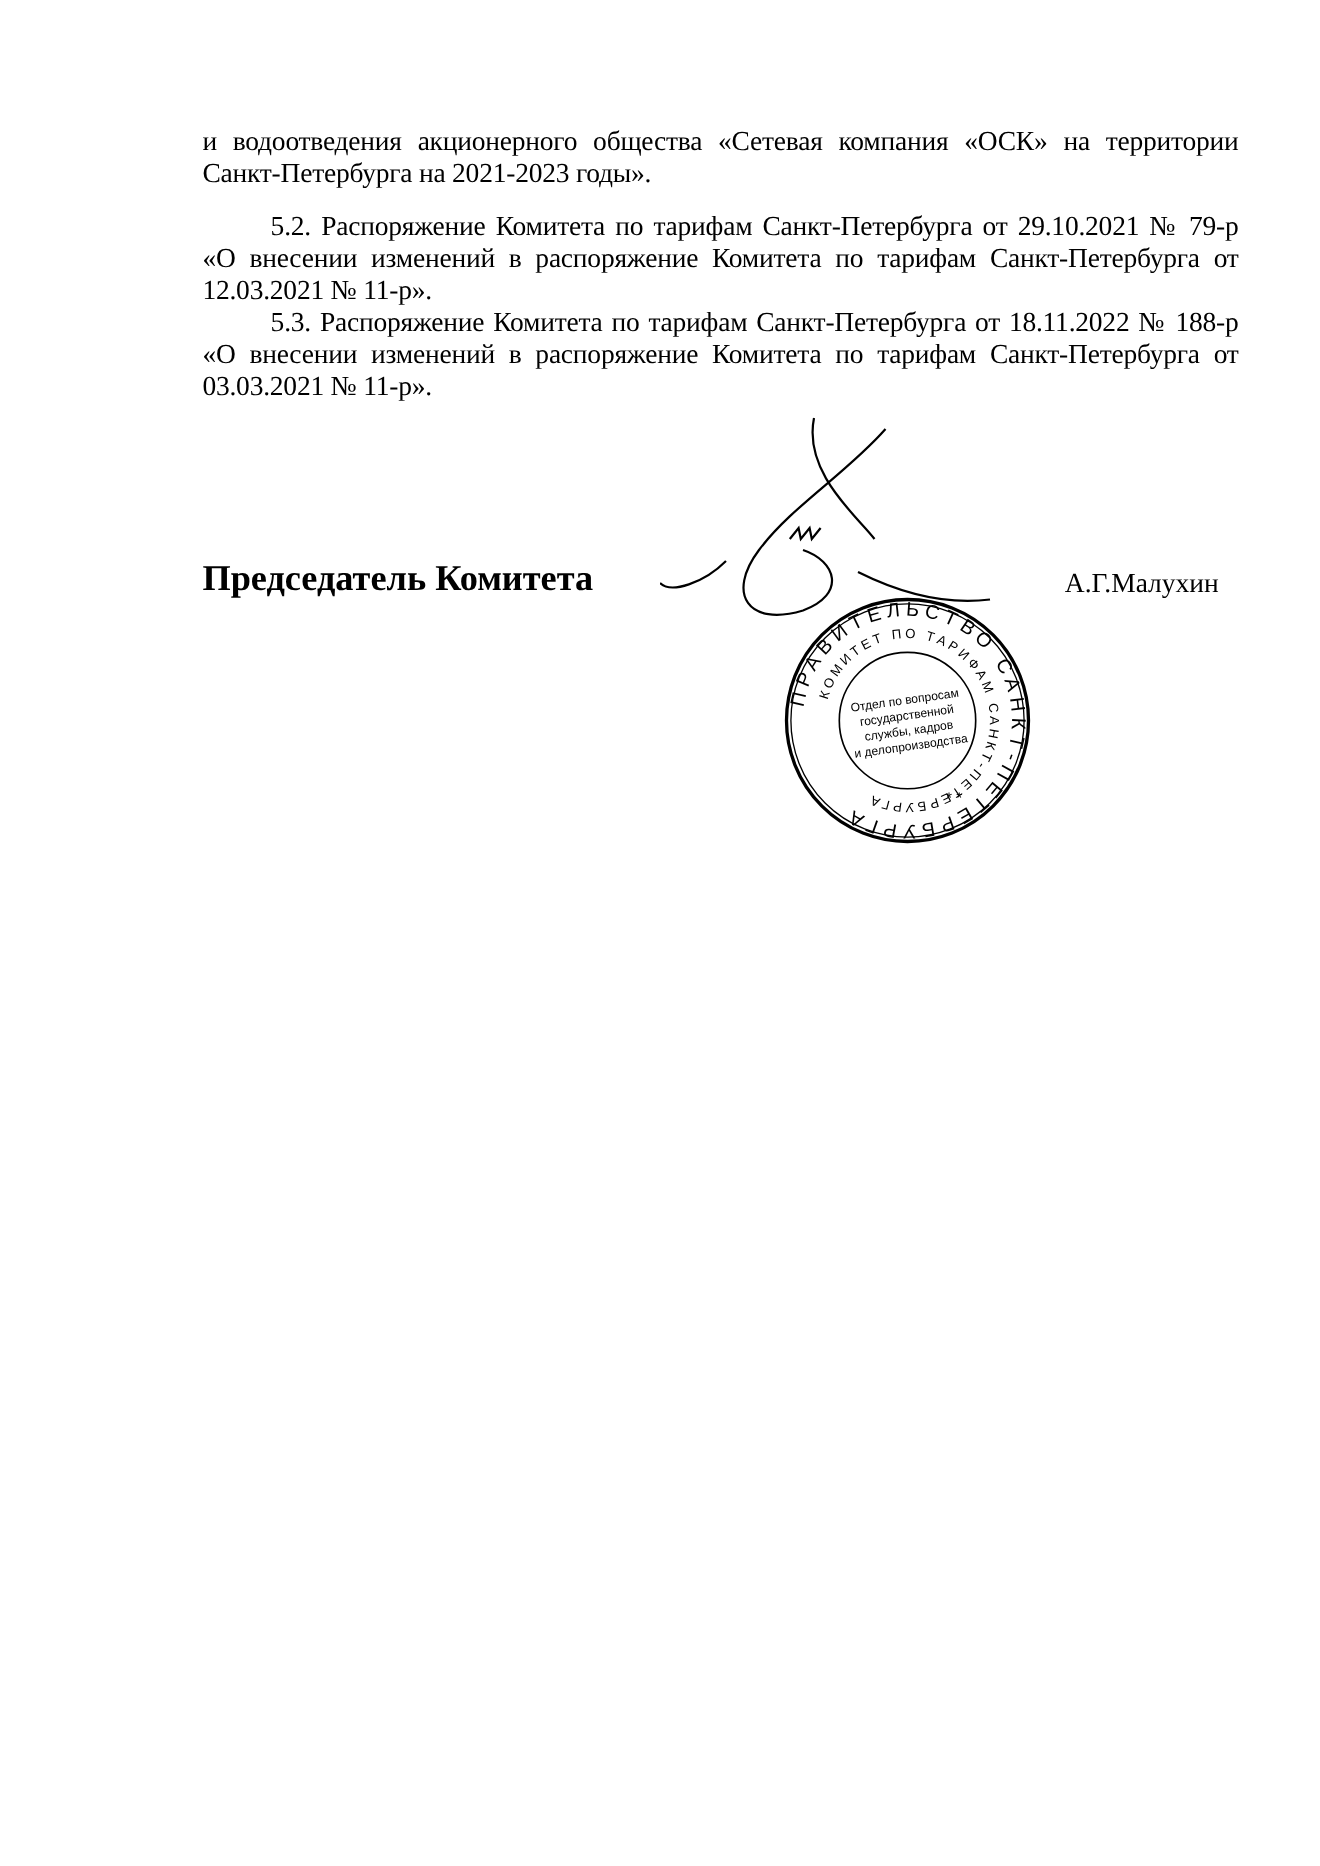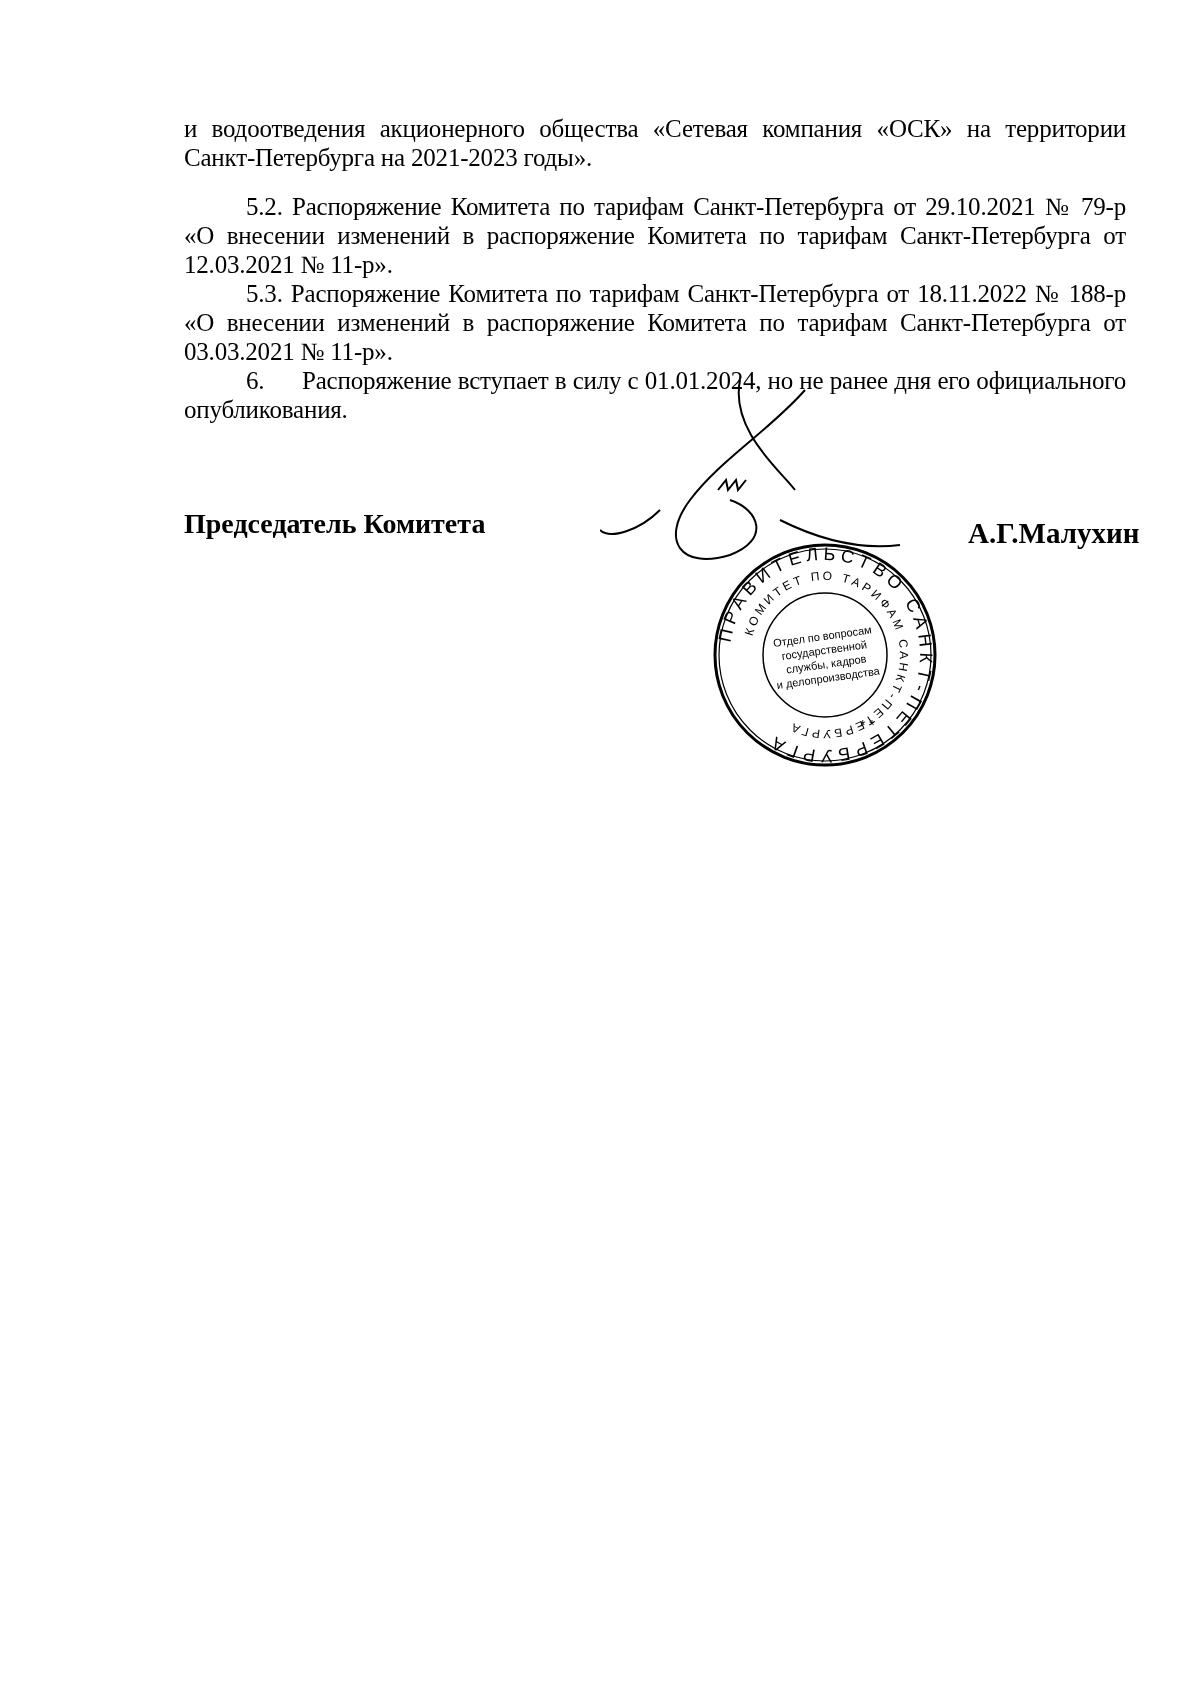--- a/index.html
+++ b/index.html
@@ -3,33 +3,32 @@
 <meta charset="utf-8">
 <style>
   html, body { margin:0; padding:0; background:#ffffff; }
   body { width:1200px; height:1696px; position:relative; overflow:hidden;
          font-family:"Liberation Serif", serif; color:#000; }
   .page { position:absolute; left:0; top:0; width:1200px; height:1696px; }
   .para { position:absolute; left:184px; width:942px; font-size:25px; line-height:29px;
           text-align:justify; letter-spacing:-0.2px; }
   .para.indent { text-indent:62px;margin-top:20px; }
   .line-last { text-align-last:left; }
-  .sig-title { position:absolute; left:184px; top:508px; font-size:28px; font-weight:bold; }
-  .sig-name { position:absolute; left:968px; top:517px; font-size:29px; font-weight:bold; }
+  .sig-title { position:absolute; left:184px; top:508px; font-size:33px; font-weight:bold; }
+  .sig-name { position:absolute; left:968px; top:517px; font-size:25px; font-weight:normal; }
   .stamp { position:absolute; left:710px; top:540px; width:230px; height:230px; }
   .signature { position:absolute; left:600px; top:370px; width:320px; height:220px; }
 </style>
 </head>
 <body>
 
 <div class="page">
   <div class="para line-last" style="top:114px;">и водоотведения акционерного общества «Сетевая компания «ОСК» на территории Санкт-Петербурга на 2021-2023 годы».</div>
   <div class="para indent line-last" style="top:172px;">5.2. Распоряжение Комитета по тарифам Санкт-Петербурга от 29.10.2021 № 79-р «О внесении изменений в распоряжение Комитета по тарифам Санкт-Петербурга от 12.03.2021 № 11-р».</div>
   <div class="para indent line-last" style="top:259px;">5.3. Распоряжение Комитета по тарифам Санкт-Петербурга от 18.11.2022 № 188-р «О внесении изменений в распоряжение Комитета по тарифам Санкт-Петербурга от 03.03.2021 № 11-р».</div>
-  <div class="para indent line-last" style="top:346px; white-space:pre-wrap;">6.      Распоряжение вступает в силу с 01.01.2024, но не ранее дня его официального опубликования.</div>
 
   <div class="sig-title">Председатель Комитета</div>
   <div class="sig-name">А.Г.Малухин</div>
 
   <svg class="signature" viewBox="0 0 320 220">
     <path d="M205 20 C170 60, 120 90, 90 130 C60 170, 80 200, 130 185 C170 170, 160 140, 130 130 M140 10 C130 60, 180 100, 195 120 M60 140 C40 160, 10 170, 0 160 M180 150 C220 170, 260 180, 300 175" fill="none" stroke="#000" stroke-width="2"></path>
     <path d="M118 120 l8 -10 l2 10 l8 -10 l2 10 l8 -10" fill="none" stroke="#000" stroke-width="2"></path>
   </svg>
 
   <svg class="stamp" viewBox="0 0 230 230">

